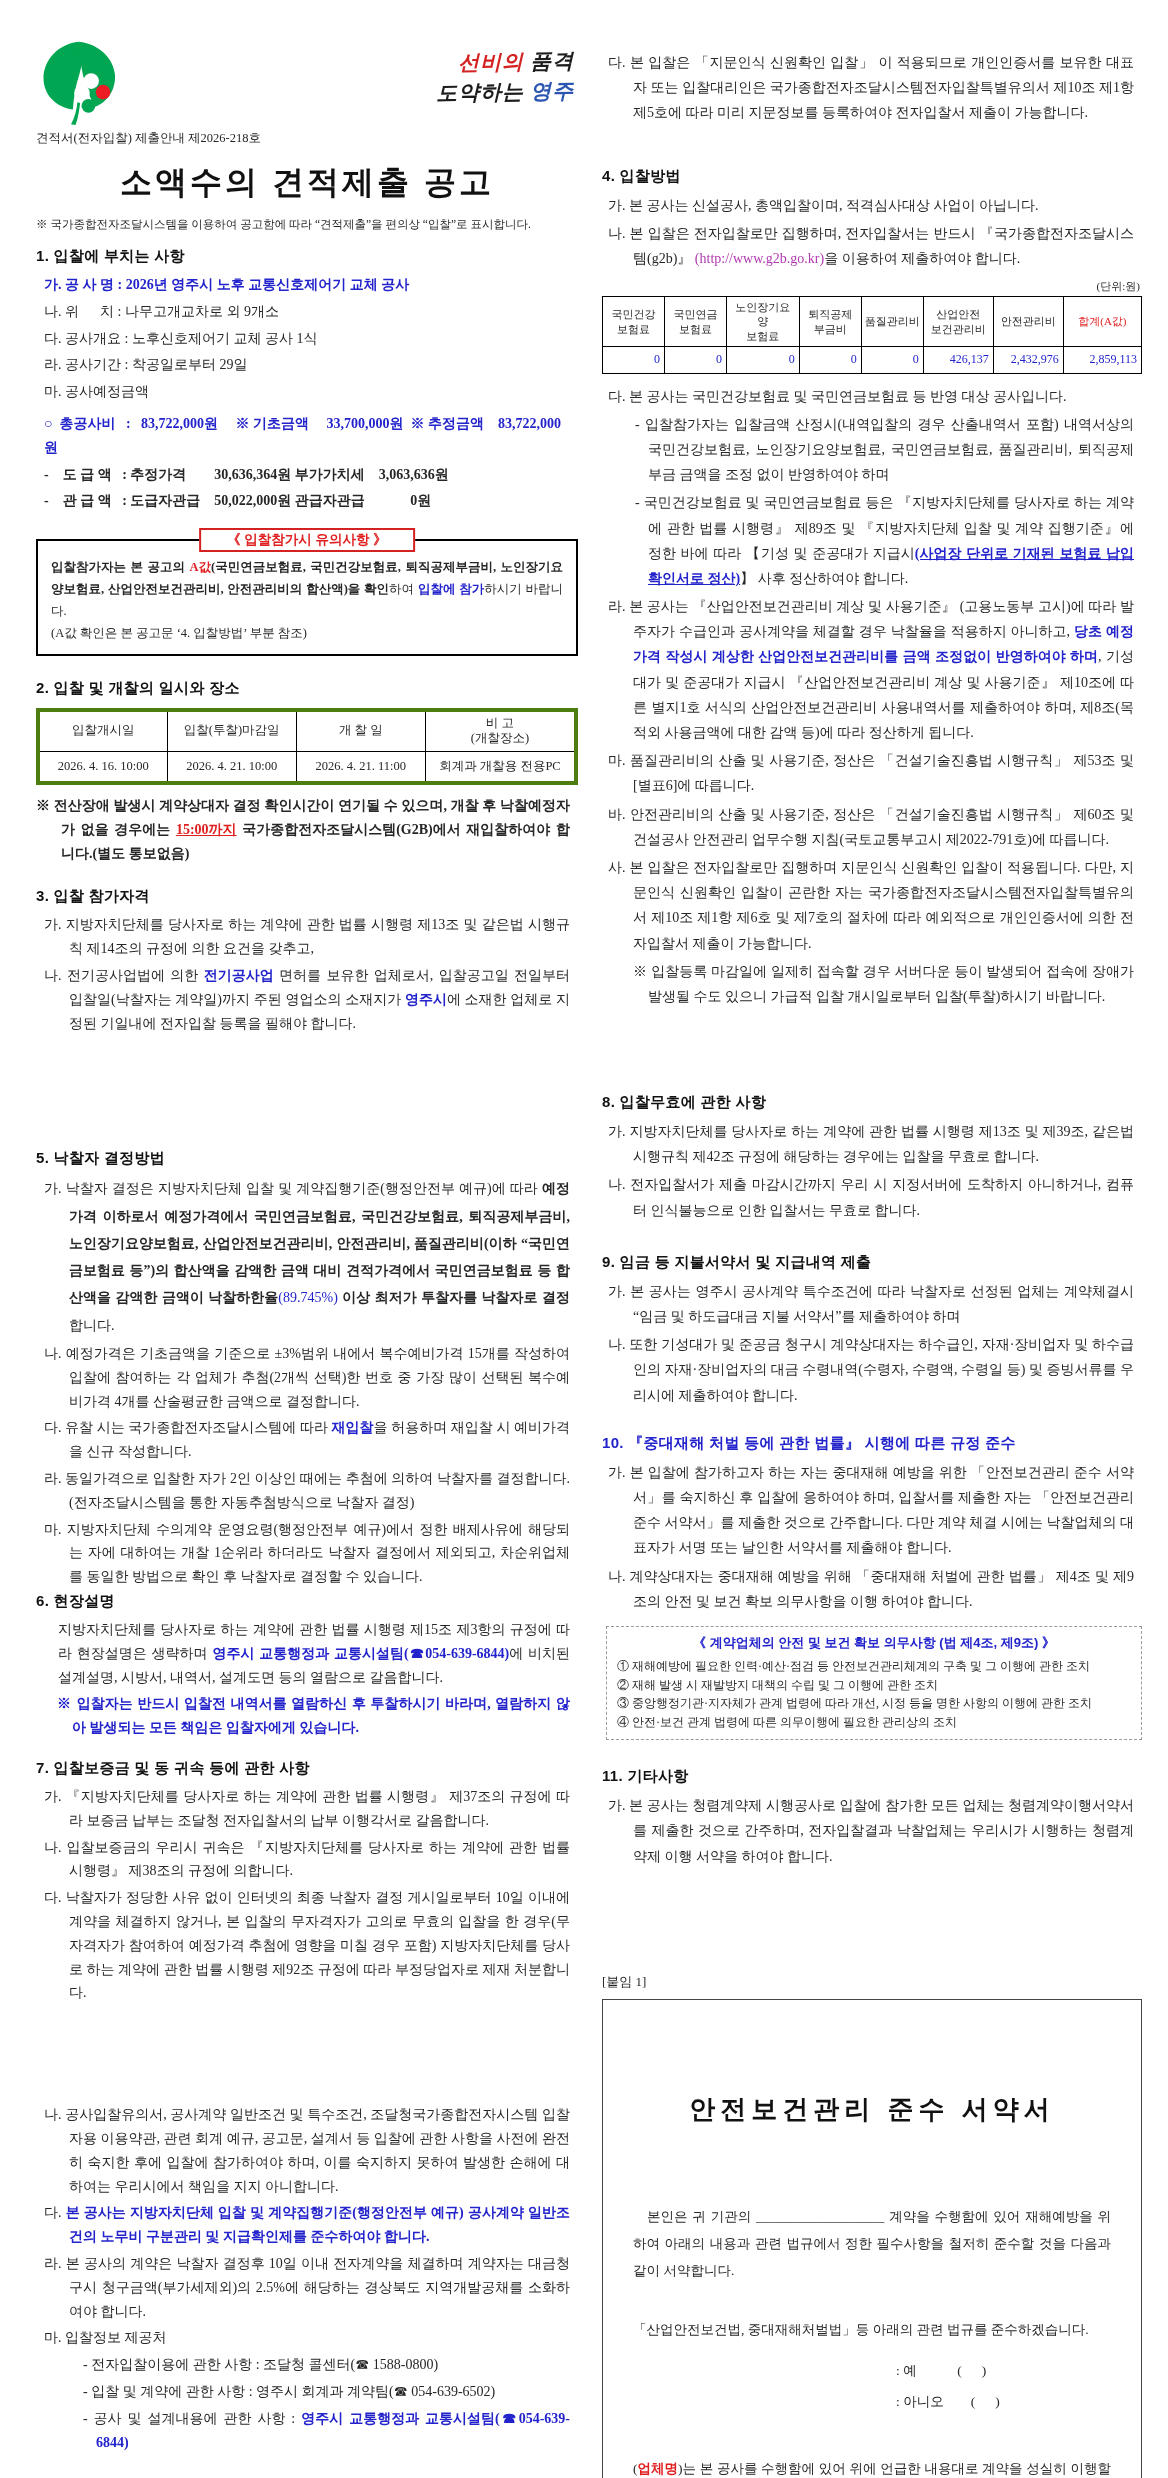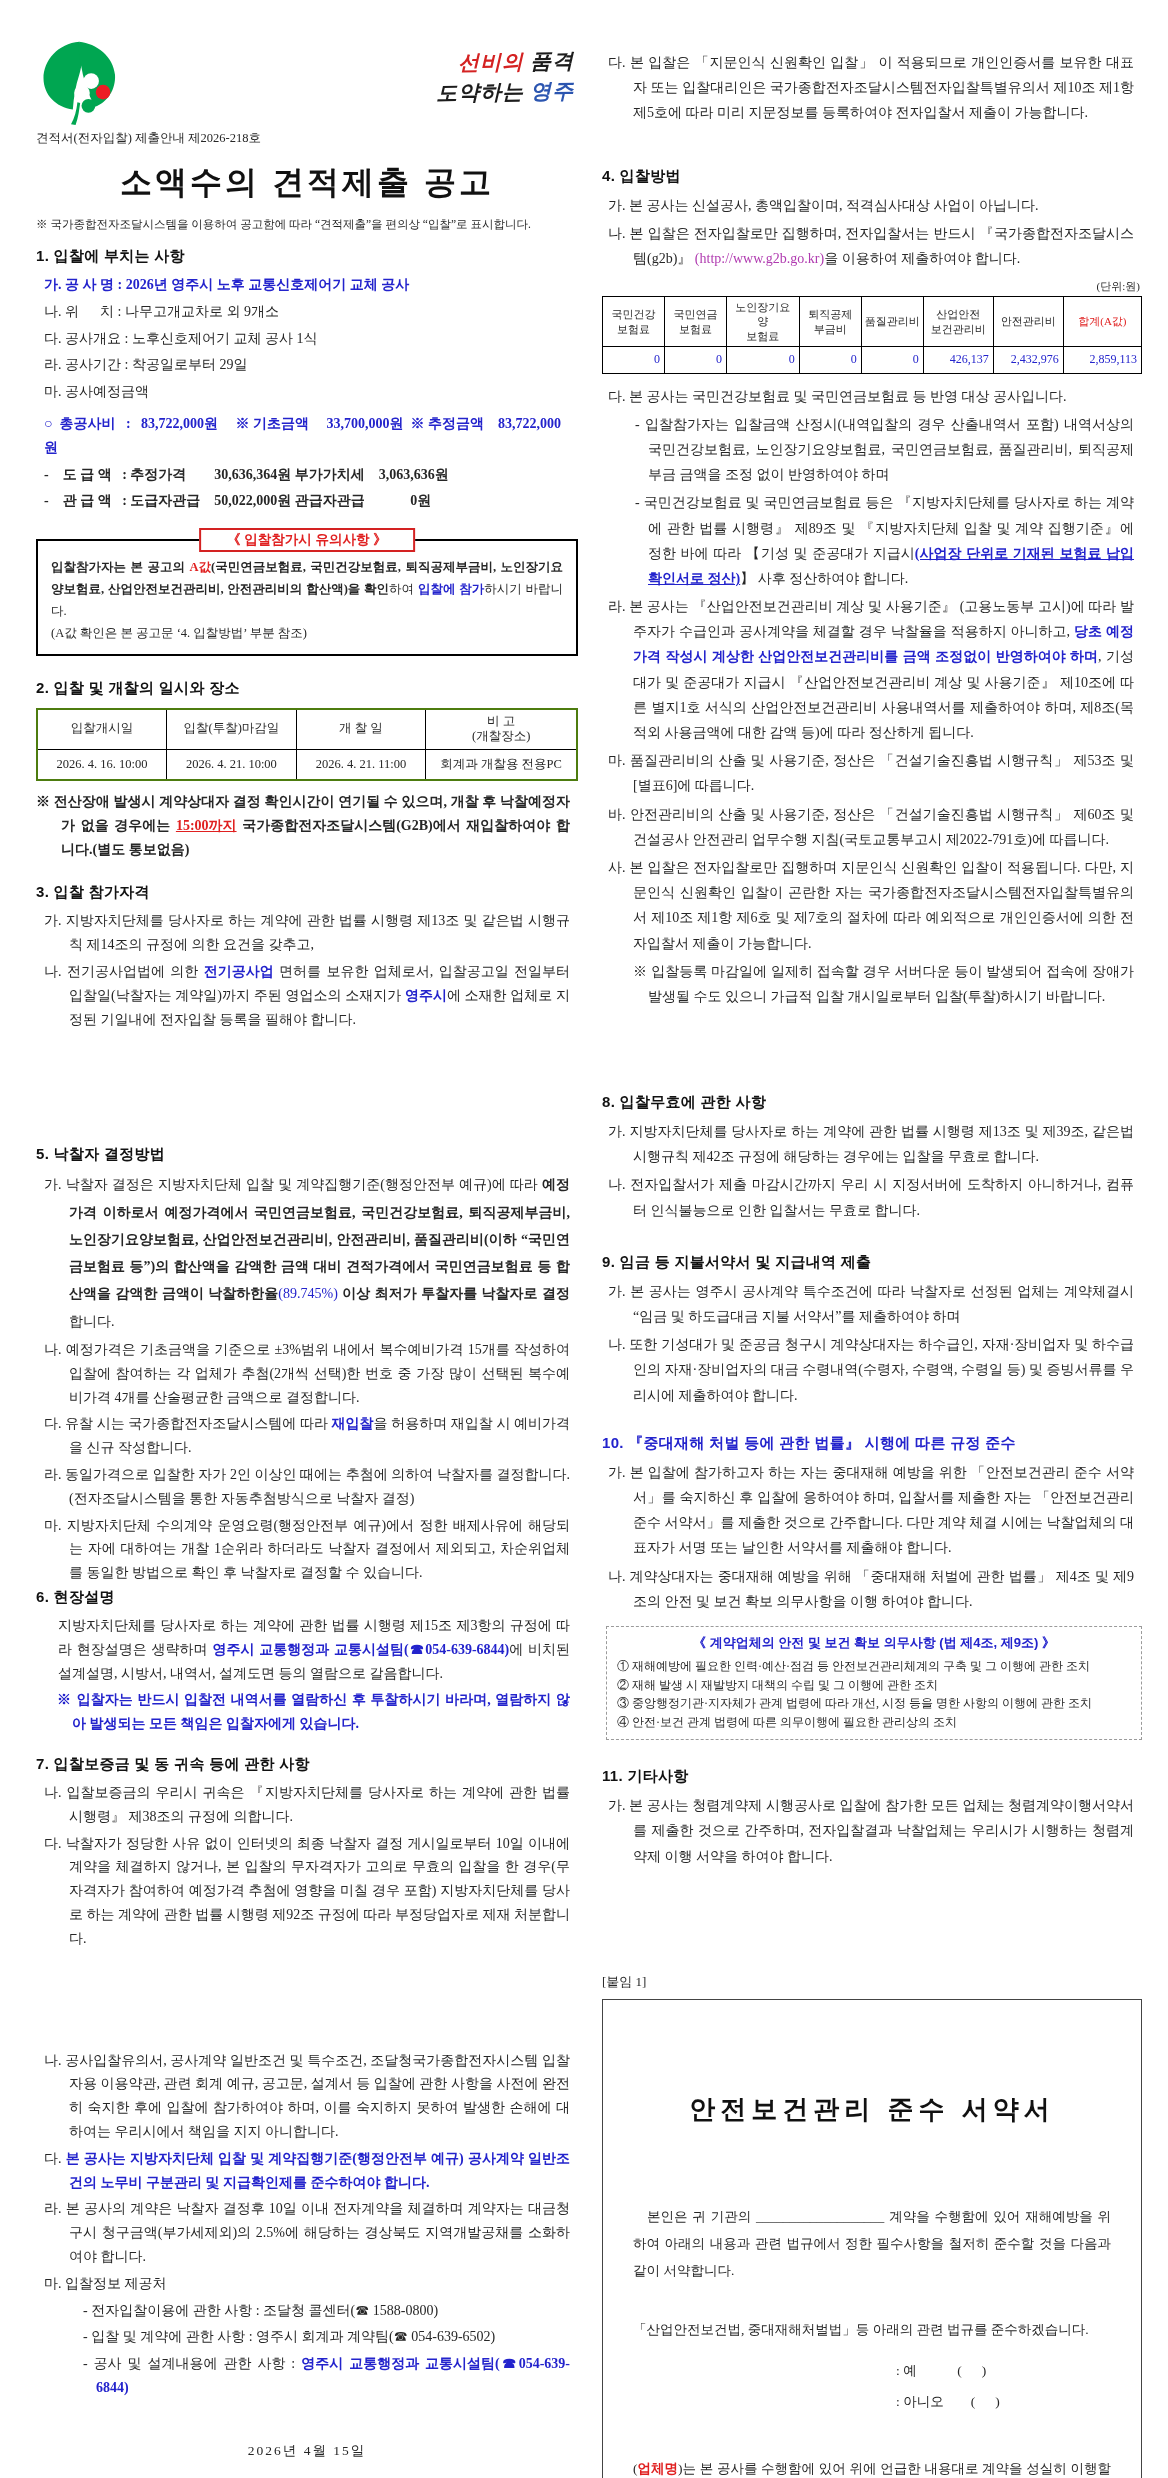--- a/index.html
+++ b/index.html
@@ -50,21 +50,21 @@
 
   
   .nbox { border:2px solid #000; position:relative; margin-top:26px; padding:16px 13px 9px; }
   .nbox-label { position:absolute; top:-13px; left:50%; transform:translateX(-50%);
                 background:#fff; border:2px solid #d42222; padding:1px 26px; white-space:nowrap;
                 font-family:"Liberation Sans",sans-serif; font-weight:bold; font-size:13.5px; color:#e02020; }
   .nbox p { font-size:12.5px; line-height:1.75; text-align:justify; }
 
   
   table { border-collapse:collapse; width:100%; }
-  .t1 { margin-top:10px; border:2px solid #4d7c0f; }
+  .t1 { margin-top:10px; border:4px solid #4d7c0f; }
   .t1 th,.t1 td { border:1px solid #000; text-align:center; font-size:12.5px; padding:4px 2px; }
   .t1 th { font-weight:normal; white-space:pre-line; line-height:1.25; }
   .t1 td { padding:6px 2px; }
   .unit { text-align:right; font-size:11px; margin-top:8px; padding-right:2px; }
   .t2 { margin-top:2px; border:1.5px solid #000; }
   .t2 th,.t2 td { border:1px solid #000; font-size:11px; padding:3px 3px; text-align:center;
                   white-space:pre-line; line-height:1.3; font-weight:normal; }
   .t2 td { font-size:12px; text-align:right; padding:5px 4px 5px 2px; color:#2323cc; }
 
   
@@ -165,20 +165,21 @@
   <p class="item h1">나. 예정가격은 기초금액을 기준으로 ±3%범위 내에서 복수예비가격 15개를 작성하여 입찰에 참여하는 각 업체가 추첨(2개씩 선택)한 번호 중 가장 많이 선택된 복수예비가격 4개를 산술평균한 금액으로 결정합니다.</p>
   <p class="item h1"><span>다. 유찰 시는 국가종합전자조달시스템에 따라 </span><span class="blb">재입찰</span><span>을 허용하며 재입찰 시 예비가격을 신규 작성합니다.</span></p>
   <p class="item h1">라. 동일가격으로 입찰한 자가 2인 이상인 때에는 추첨에 의하여 낙찰자를 결정합니다. (전자조달시스템을 통한 자동추첨방식으로 낙찰자 결정)</p>
   <p class="item h1">마. 지방자치단체 수의계약 운영요령(행정안전부 예규)에서 정한 배제사유에 해당되는 자에 대하여는 개찰 1순위라 하더라도 낙찰자 결정에서 제외되고, 차순위업체를 동일한 방법으로 확인 후 낙찰자로 결정할 수 있습니다.</p>
 
   <h2 class="sec-h" style="margin-top:2px">6. 현장설명</h2>
   <p class="item" style="padding-left:14px"><span>지방자치단체를 당사자로 하는 계약에 관한 법률 시행령 제15조 제3항의 규정에 따라 현장설명은 생략하며 </span><span class="blb">영주시 교통행정과 교통시설팀(☎054-639-6844)</span><span>에 비치된 설계설명, 시방서, 내역서, 설계도면 등의 열람으로 갈음합니다.</span></p>
   <p class="item h1" style="padding-left:28px;text-indent:-15px"><span class="blb">※ 입찰자는 반드시 입찰전 내역서를 열람하신 후 투찰하시기 바라며, 열람하지 않아 발생되는 모든 책임은 입찰자에게 있습니다.</span></p>
 
   <h2 class="sec-h" style="margin-top:19px">7. 입찰보증금 및 동 귀속 등에 관한 사항</h2>
+  <p class="item h1">가. 『지방자치단체를 당사자로 하는 계약에 관한 법률 시행령』 제37조의 규정에 따라 보증금 납부는 조달청 전자입찰서의 납부 이행각서로 갈음합니다.</p>
   <p class="item h1">나. 입찰보증금의 우리시 귀속은 『지방자치단체를 당사자로 하는 계약에 관한 법률 시행령』 제38조의 규정에 의합니다.</p>
   <p class="item h1">다. 낙찰자가 정당한 사유 없이 인터넷의 최종 낙찰자 결정 게시일로부터 10일 이내에 계약을 체결하지 않거나, 본 입찰의 무자격자가 고의로 무효의 입찰을 한 경우(무자격자가 참여하여 예정가격 추첨에 영향을 미칠 경우 포함) 지방자치단체를 당사로 하는 계약에 관한 법률 시행령 제92조 규정에 따라 부정당업자로 제재 처분합니다.</p>
 
   <p class="item h1" style="margin-top:98px">나. 공사입찰유의서, 공사계약 일반조건 및 특수조건, 조달청국가종합전자시스템 입찰자용 이용약관, 관련 회계 예규, 공고문, 설계서 등 입찰에 관한 사항을 사전에 완전히 숙지한 후에 입찰에 참가하여야 하며, 이를 숙지하지 못하여 발생한 손해에 대하여는 우리시에서 책임을 지지 아니합니다.</p>
   <p class="item h1"><span>다. </span><span class="blb">본 공사는 지방자치단체 입찰 및 계약집행기준(행정안전부 예규) 공사계약 일반조건의 노무비 구분관리 및 지급확인제를 준수하여야 합니다.</span></p>
   <p class="item h1">라. 본 공사의 계약은 낙찰자 결정후 10일 이내 전자계약을 체결하며 계약자는 대금청구시 청구금액(부가세제외)의 2.5%에 해당하는 경상북도 지역개발공채를 소화하여야 합니다.</p>
   <p class="item h1">마. 입찰정보 제공처</p>
   <p class="item h3">- 전자입찰이용에 관한 사항 : 조달청 콜센터(☎ 1588-0800)</p>
   <p class="item h3">- 입찰 및 계약에 관한 사항 : 영주시 회계과 계약팀(☎ 054-639-6502)</p>
   <p class="item h3"><span>- 공사 및 설계내용에 관한 사항 : </span><span class="blb">영주시 교통행정과 교통시설팀(☎054-639-6844)</span></p>

